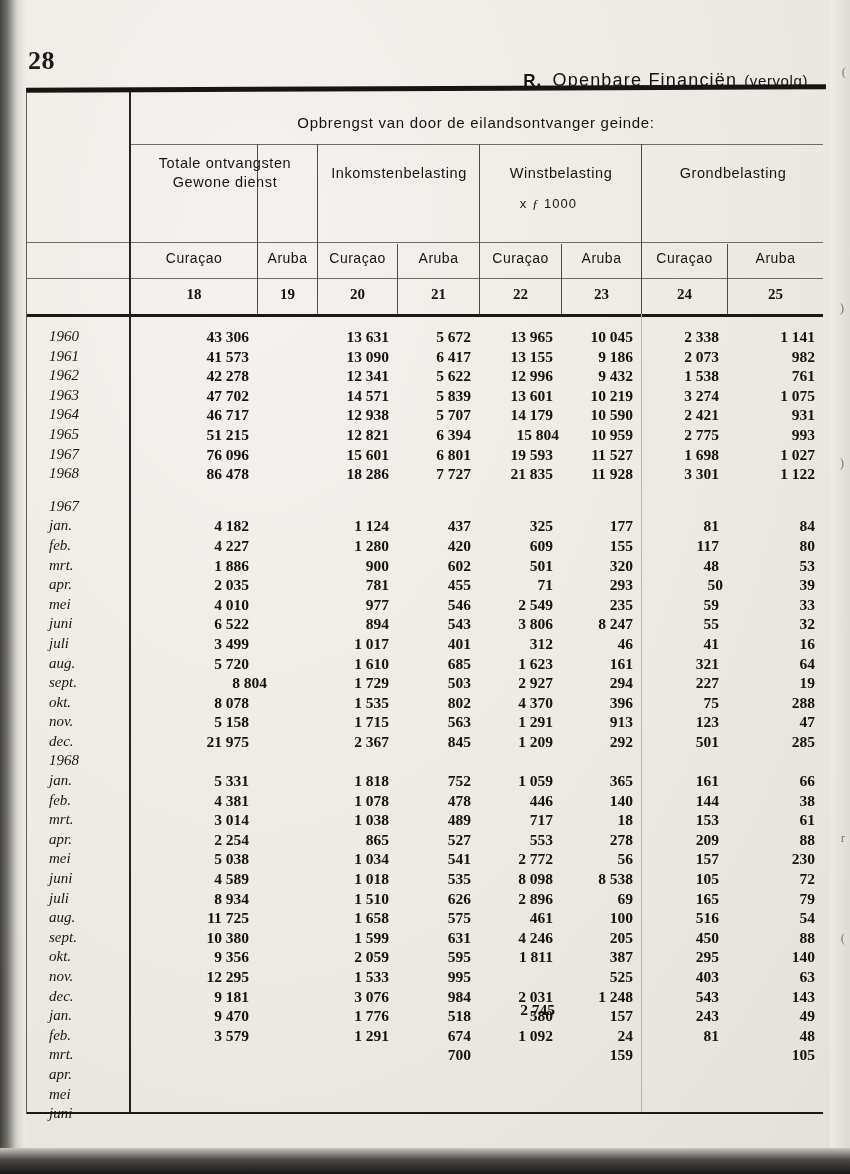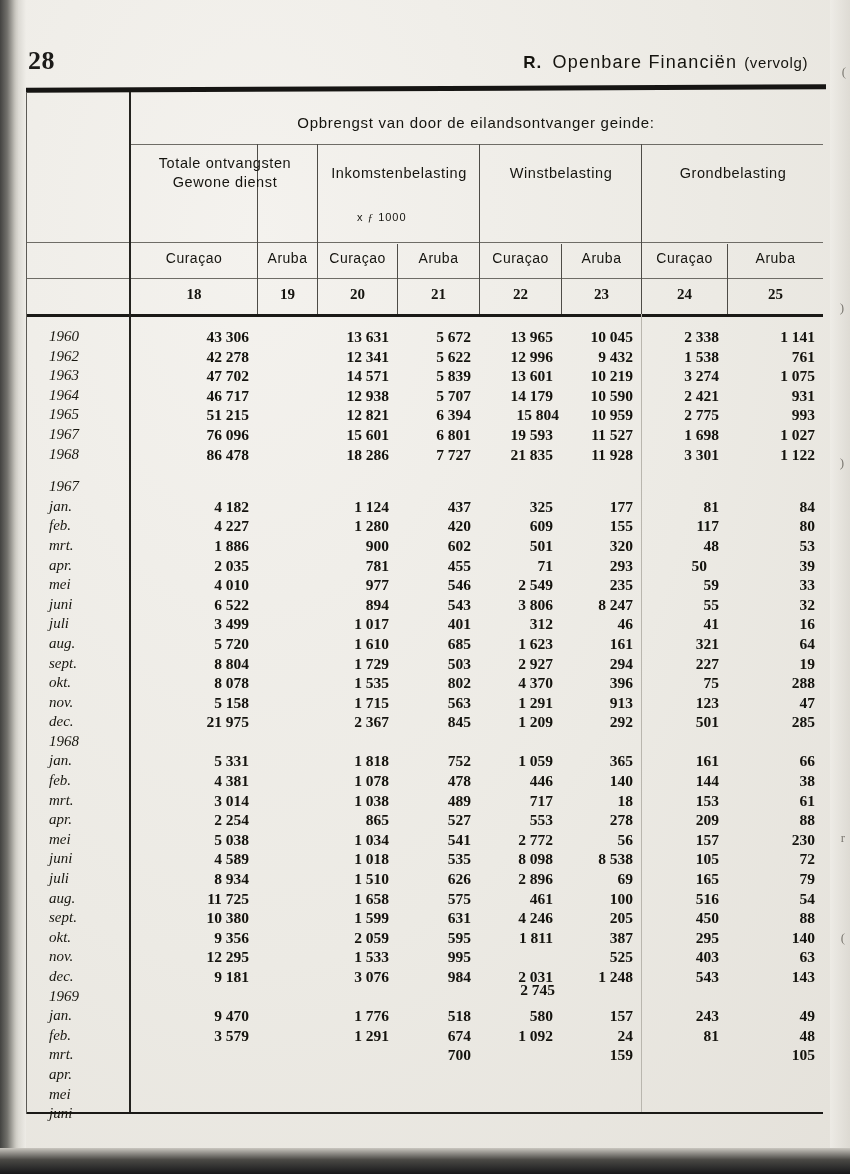--- a/index.html
+++ b/index.html
@@ -44,21 +44,21 @@
   }
 
   
   .hdr{position:absolute;left:0;top:46px;width:850px;height:42px;}
   .pageno{
     position:absolute;left:28px;top:0;
     font-family:"Liberation Serif", serif;
     font-size:26px;font-weight:700;color:#1c1b19;letter-spacing:.5px;
   }
   .title{
-    position:absolute;right:42px;top:6px;
+    position:absolute;right:42px;top:24px;
     font-size:18px;color:#15140f;letter-spacing:1.2px;
     white-space:nowrap;
   }
   .title .ttl-r{font-weight:700;margin-right:10px;font-size:17px;}
   .title .ttl-main{font-weight:400;}
   .title .ttl-sub{font-size:15px;margin-left:7px;letter-spacing:.6px;}
   .rule-thick{
     position:absolute;left:26px;top:86px;width:800px;height:5px;
     background:#161513;
     transform:rotate(-0.25deg);
@@ -79,22 +79,22 @@
   .banner{
     position:absolute;left:106px;top:22px;width:686px;
     text-align:center;font-size:15px;color:#15140f;letter-spacing:.7px;
   }
 
   .grp{
     position:absolute;text-align:center;font-size:14.5px;color:#15140f;
     letter-spacing:.6px;line-height:19px;
   }
   .unit{
-    position:absolute;left:330px;top:119px;width:220px;text-align:left;
-    font-size:11px;color:#15140f;letter-spacing:1px;
+    position:absolute;left:330px;top:104px;width:220px;text-align:right;
+    font-size:13px;color:#15140f;letter-spacing:1px;
   }
   .unit .fl{font-family:"Liberation Serif",serif;font-style:italic;}
   .isl{
     position:absolute;text-align:center;font-size:14px;color:#15140f;
     letter-spacing:.5px;
   }
   .colno{
     position:absolute;text-align:center;font-size:15px;font-weight:700;
     color:#15140f;font-family:"Liberation Serif",serif;
   }
@@ -197,20 +197,30 @@
           <div class="lbl yr">1960</div>
           <div class="cell" style="right: 574px;">43 306</div>
           <div class="cell" style="right: 434px;">13 631</div>
           <div class="cell" style="right: 352px;">5 672</div>
           <div class="cell" style="right: 270px;">13 965</div>
           <div class="cell" style="right: 190px;">10 045</div>
           <div class="cell" style="right: 104px;">2 338</div>
           <div class="cell" style="right: 8px;">1 141</div>
         </div>
         <div class="row">
+          <div class="lbl yr">1961</div>
+          <div class="cell" style="right: 574px;">41 573</div>
+          <div class="cell" style="right: 434px;">13 090</div>
+          <div class="cell" style="right: 352px;">6 417</div>
+          <div class="cell" style="right: 270px;">13 155</div>
+          <div class="cell" style="right: 190px;">9 186</div>
+          <div class="cell" style="right: 104px;">2 073</div>
+          <div class="cell" style="right: 8px;">982</div>
+        </div>
+        <div class="row">
           <div class="lbl yr">1962</div>
           <div class="cell" style="right: 574px;">42 278</div>
           <div class="cell" style="right: 434px;">12 341</div>
           <div class="cell" style="right: 352px;">5 622</div>
           <div class="cell" style="right: 270px;">12 996</div>
           <div class="cell" style="right: 190px;">9 432</div>
           <div class="cell" style="right: 104px;">1 538</div>
           <div class="cell" style="right: 8px;">761</div>
         </div>
         <div class="row">
@@ -297,21 +307,21 @@
           <div class="cell" style="right: 104px;">48</div>
           <div class="cell" style="right: 8px;">53</div>
         </div>
         <div class="row">
           <div class="lbl">apr.</div>
           <div class="cell" style="right: 574px;">2 035</div>
           <div class="cell" style="right: 434px;">781</div>
           <div class="cell" style="right: 352px;">455</div>
           <div class="cell" style="right: 270px;">71</div>
           <div class="cell" style="right: 190px;">293</div>
-          <div class="cell" style="right: 116px;">50</div>
+          <div class="cell" style="right: 100px;">50</div>
           <div class="cell" style="right: 8px;">39</div>
         </div>
         <div class="row">
           <div class="lbl">mei</div>
           <div class="cell" style="right: 574px;">4 010</div>
           <div class="cell" style="right: 434px;">977</div>
           <div class="cell" style="right: 352px;">546</div>
           <div class="cell" style="right: 270px;">2 549</div>
           <div class="cell" style="right: 190px;">235</div>
           <div class="cell" style="right: 104px;">59</div>
@@ -342,21 +352,21 @@
           <div class="cell" style="right: 574px;">5 720</div>
           <div class="cell" style="right: 434px;">1 610</div>
           <div class="cell" style="right: 352px;">685</div>
           <div class="cell" style="right: 270px;">1 623</div>
           <div class="cell" style="right: 190px;">161</div>
           <div class="cell" style="right: 104px;">321</div>
           <div class="cell" style="right: 8px;">64</div>
         </div>
         <div class="row">
           <div class="lbl">sept.</div>
-          <div class="cell" style="right: 574px;">8 804</div>
+          <div class="cell" style="right: 556px;">8 804</div>
           <div class="cell" style="right: 434px;">1 729</div>
           <div class="cell" style="right: 352px;">503</div>
           <div class="cell" style="right: 270px;">2 927</div>
           <div class="cell" style="right: 190px;">294</div>
           <div class="cell" style="right: 104px;">227</div>
           <div class="cell" style="right: 8px;">19</div>
         </div>
         <div class="row">
           <div class="lbl">okt.</div>
           <div class="cell" style="right: 574px;">8 078</div>
@@ -504,23 +514,20 @@
           <div class="lbl">dec.</div>
           <div class="cell" style="right: 574px;">9 181</div>
           <div class="cell" style="right: 434px;">3 076</div>
           <div class="cell" style="right: 352px;">984</div>
           <div class="cell" style="right: 270px;">2 031</div>
           <div class="cell" style="right: 190px;">1 248</div>
           <div class="cell" style="right: 104px;">543</div>
           <div class="cell" style="right: 8px;">143</div>
         </div>
         <div class="row">
-          <div class="lbl yr">1969</div>
-        </div>
-        <div class="row">
           <div class="lbl">jan.</div>
           <div class="cell" style="right: 574px;">9 470</div>
           <div class="cell" style="right: 434px;">1 776</div>
           <div class="cell" style="right: 352px;">518</div>
           <div class="cell" style="right: 270px;">580</div>
           <div class="cell" style="right: 190px;">157</div>
           <div class="cell" style="right: 104px;">243</div>
           <div class="cell" style="right: 8px;">49</div>
         </div>
         <div class="row">

